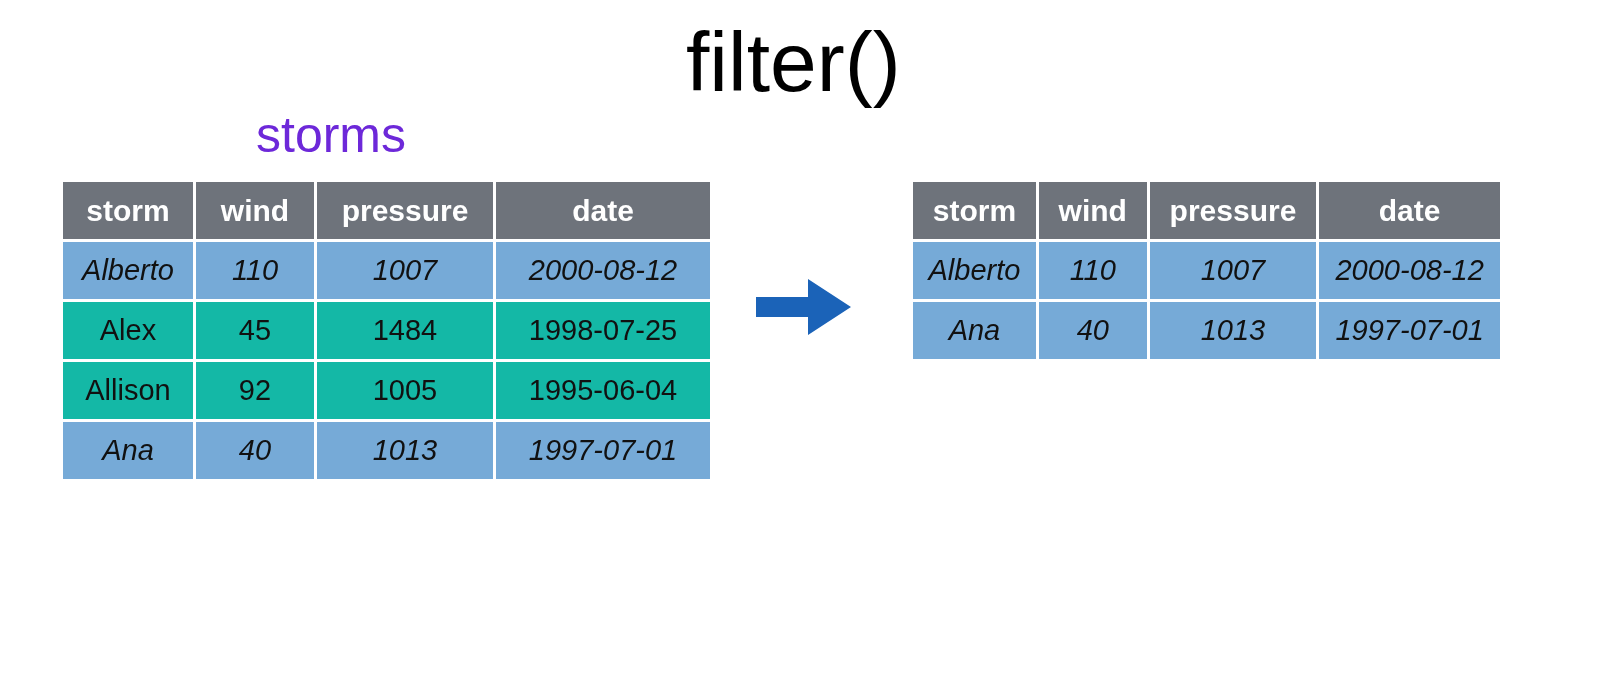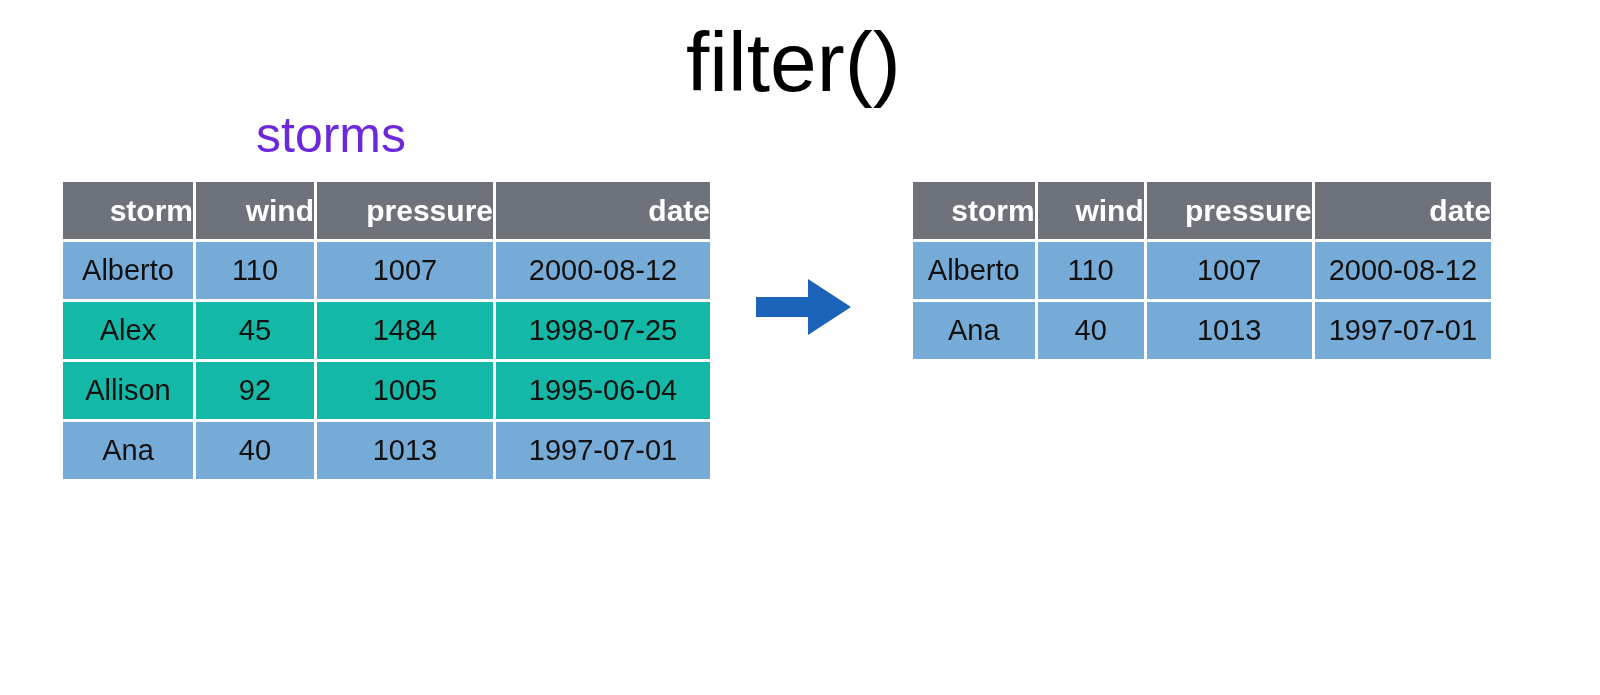--- a/index.html
+++ b/index.html
@@ -3,20 +3,21 @@
 <meta charset="utf-8">
 <style>
   html, body { margin: 0; padding: 0; background: #ffffff; }
   .slide {
     position: relative;
     width: 1494px;
     height: 695px;
     background: #ffffff;
     font-family: "Liberation Sans", sans-serif;
     overflow: hidden;
+    padding-left: 9px;
   }
   .title {
     position: absolute;
     left: 686px;
     top: 14px;
     font-size: 84px;
     line-height: 1.15;
     color: #000000;
   }
   .storms-label {
@@ -38,28 +39,27 @@
     text-align: center;
     vertical-align: middle;
     overflow: hidden;
     height: 57px;
   }
   table.storm-table th {
     background: #6e737b;
     color: #ffffff;
     font-size: 30px;
     font-weight: bold;
-    text-align: right;
   }
   table.storm-table td {
     font-size: 29px;
     color: #111111;
     font-weight: normal;
   }
-  tr.hl td { background: #76aad7; }
+  tr.hl td { background: #76aad7; font-style: italic; }
   tr.nm td { background: #14b8a6; }
   .table-left  { position: absolute; left: 60px;  top: 179px; }
   .table-right { position: absolute; left: 910px; top: 179px; }
   .arrow-wrap  { position: absolute; left: 756px; top: 278px; width: 96px; height: 58px; }
 </style>
 </head>
 <body>
 
 <div class="slide">
 

